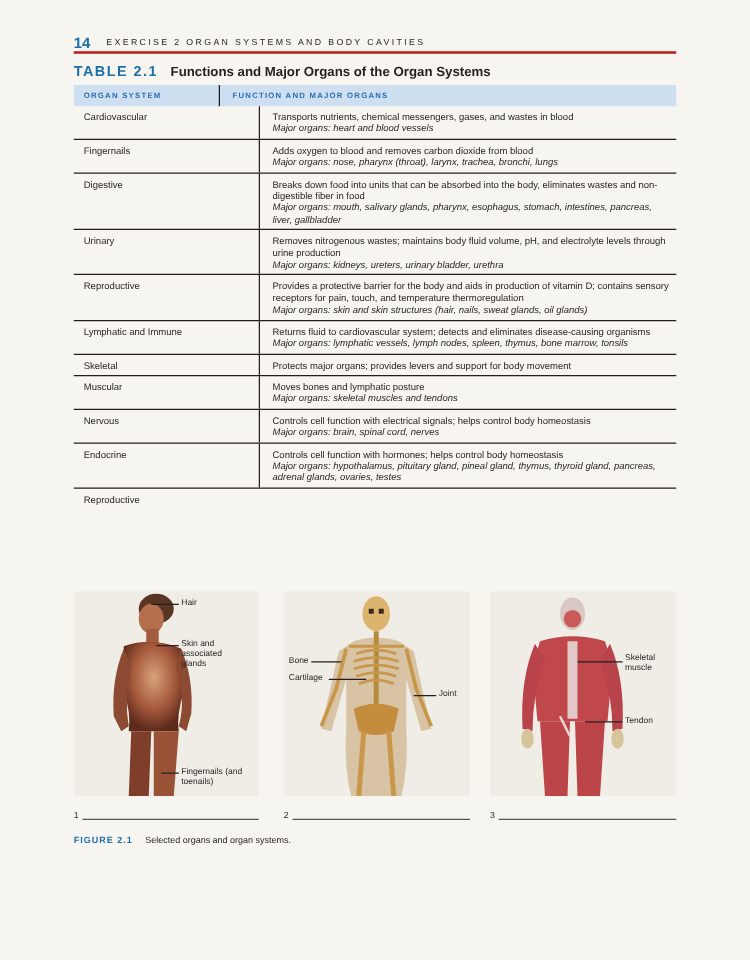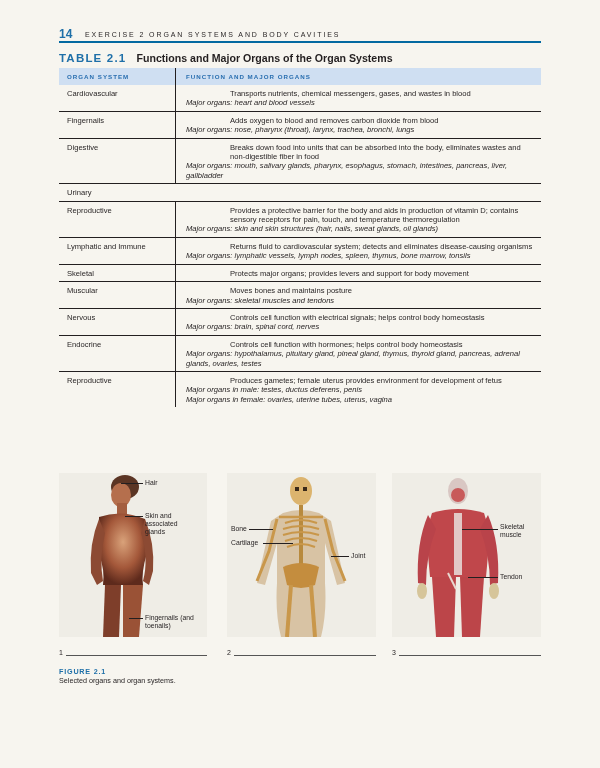--- a/index.html
+++ b/index.html
@@ -1,53 +1,53 @@
 <!DOCTYPE html>
 <html><head>
 <meta charset="utf-8">
 <style>
   * { box-sizing: border-box; margin: 0; padding: 0; }
   html, body { width: 600px; height: 768px; background: #f7f5ef; overflow: hidden; }
   body { position: relative; font-family: "DejaVu Sans", sans-serif; color: #231f20; }
 
-  .running-head { position: absolute; left: 59px; top: 30px; width: 482px; height: 13px; display: flex; align-items: flex-end; border-bottom: 2px solid #0369a1; padding-bottom: 1px; }
+  .running-head { position: absolute; left: 59px; top: 30px; width: 482px; height: 13px; display: flex; align-items: flex-end; border-bottom: 2px solid #b91c1c; padding-bottom: 1px; }
   .page-num { font-family: "Liberation Sans", sans-serif; font-weight: bold; font-size: 12px; color: #1e6fa8; width: 26px; line-height: 12px; }
   .running-title { font-family: "Liberation Sans", sans-serif; font-size: 7px; letter-spacing: 1.9px; color: #231f20; line-height: 10px; }
 
   .table-title { position: absolute; left: 59px; top: 52px; display: flex; align-items: baseline; white-space: nowrap; }
   .table-label { font-family: "Liberation Sans", sans-serif; font-weight: bold; font-size: 11.5px; letter-spacing: 1.2px; color: #1e6fa8; margin-right: 10px; text-align: right; }
   .table-caption { font-family: "Liberation Sans", sans-serif; font-weight: bold; font-size: 10.6px; color: #231f20; }
 
   .table { position: absolute; left: 59px; top: 68px; width: 482px; font-family: "Liberation Sans", sans-serif; }
   .thead { display: flex; height: 17px; background: #cfdff2; align-items: center; }
   .th { font-size: 6.2px; font-weight: bold; letter-spacing: 1px; color: #2a6fb0; }
   .th.c1 { width: 116px; padding-left: 8px; }
   .th.c2 { flex: 1; padding-left: 10px; border-left: 1px solid #231f20; height: 100%; display: flex; align-items: center; }
-  .trow { display: flex; border-top: 1px solid #231f20; }
+  .trow { display: flex; border-top: 1px solid #231f20; gap: 32px; }
   .trow:first-of-type { border-top: none; }
   .td1 { width: 116px; padding: 4px 0 3px 8px; font-size: 7.6px; line-height: 9.4px; }
   .td2 { flex: 1; border-left: 1px solid #231f20; padding: 4px 6px 3px 10px; font-size: 7.6px; line-height: 9.4px; }
-  .td2 .fn { display: block; margin-left: 44px; }
+  .td2 .fn { display: block; }
   .td2 .mo { display: block; font-style: italic; }
   .trow.last { border-bottom: none; }
 
   .figure { position: absolute; left: 59px; top: 473px; width: 482px; height: 200px; }
   .panel { position: absolute; top: 0; height: 164px; background: #efede6; overflow: hidden; }
   .panel.p1 { left: 0; width: 148px; }
   .panel.p2 { left: 168px; width: 149px; }
   .panel.p3 { left: 333px; width: 149px; }
   .panel svg { position: absolute; left: 0; top: 0; }
   .callout { position: absolute; font-family: "Liberation Sans", sans-serif; font-size: 6.8px; line-height: 7.8px; color: #231f20; white-space: nowrap; }
   .leader { position: absolute; height: 1px; background: #231f20; }
 
   .answer { position: absolute; top: 176px; display: flex; align-items: flex-end; font-family: "Liberation Sans", sans-serif; font-size: 7px; }
   .answer .num { width: 7px; }
   .answer .line { border-bottom: 1px solid #555; height: 7px; }
 
-  .fig-caption { position: absolute; left: 59px; top: 667px; font-family: "Liberation Sans", sans-serif; white-space: nowrap; display: flex; align-items: baseline; flex-direction: column; }
+  .fig-caption { position: absolute; left: 59px; top: 667px; font-family: "Liberation Sans", sans-serif; white-space: nowrap; display: flex; align-items: baseline; }
   .fig-label { font-size: 7.2px; font-weight: bold; letter-spacing: 0.8px; color: #1e6fa8; margin-right: 10px; }
   .fig-text { font-size: 7.2px; font-weight: normal; color: #231f20; }
 </style>
 </head>
 <body>
 
 <div class="running-head">
   <span class="page-num">14</span>
   <span class="running-title">EXERCISE 2 ORGAN SYSTEMS AND BODY CAVITIES</span>
 </div>
@@ -82,20 +82,24 @@
   <div class="trow">
     <div class="td1">Digestive</div>
     <div class="td2">
       <span class="fn">Breaks down food into units that can be absorbed into the body, eliminates wastes and non-digestible fiber in food</span>
       <span class="mo">Major organs: mouth, salivary glands, pharynx, esophagus, stomach, intestines, pancreas, liver, gallbladder</span>
     </div>
   </div>
 
   <div class="trow">
     <div class="td1">Urinary</div>
+    <div class="td2">
+      <span class="fn">Removes nitrogenous wastes; maintains body fluid volume, pH, and electrolyte levels through urine production</span>
+      <span class="mo">Major organs: kidneys, ureters, urinary bladder, urethra</span>
+    </div>
   </div>
 
   <div class="trow">
     <div class="td1">Reproductive</div>
     <div class="td2">
       <span class="fn">Provides a protective barrier for the body and aids in production of vitamin D; contains sensory receptors for pain, touch, and temperature thermoregulation</span>
       <span class="mo">Major organs: skin and skin structures (hair, nails, sweat glands, oil glands)</span>
     </div>
   </div>
 
@@ -110,21 +114,21 @@
   <div class="trow">
     <div class="td1">Skeletal</div>
     <div class="td2">
       <span class="fn">Protects major organs; provides levers and support for body movement</span>
     </div>
   </div>
 
   <div class="trow">
     <div class="td1">Muscular</div>
     <div class="td2">
-      <span class="fn">Moves bones and maintains posture</span>
+      <span class="fn">Moves bones and lymphatic posture</span>
       <span class="mo">Major organs: skeletal muscles and tendons</span>
     </div>
   </div>
 
   <div class="trow">
     <div class="td1">Nervous</div>
     <div class="td2">
       <span class="fn">Controls cell function with electrical signals; helps control body homeostasis</span>
       <span class="mo">Major organs: brain, spinal cord, nerves</span>
     </div>
@@ -133,25 +137,20 @@
   <div class="trow">
     <div class="td1">Endocrine</div>
     <div class="td2">
       <span class="fn">Controls cell function with hormones; helps control body homeostasis</span>
       <span class="mo">Major organs: hypothalamus, pituitary gland, pineal gland, thymus, thyroid gland, pancreas, adrenal glands, ovaries, testes</span>
     </div>
   </div>
 
   <div class="trow last">
     <div class="td1">Reproductive</div>
-    <div class="td2">
-      <span class="fn">Produces gametes; female uterus provides environment for development of fetus</span>
-      <span class="mo">Major organs in male: testes, ductus deferens, penis</span>
-      <span class="mo">Major organs in female: ovaries, uterine tubes, uterus, vagina</span>
-    </div>
   </div>
 </div>
 
 <div class="figure">
 
   <div class="panel p1">
     <svg width="148" height="164" viewBox="0 0 148 164">
       <defs>
         <radialGradient id="skinGrad" cx="50%" cy="40%" r="60%">
           <stop offset="0%" stop-color="#d9a27a"></stop>

